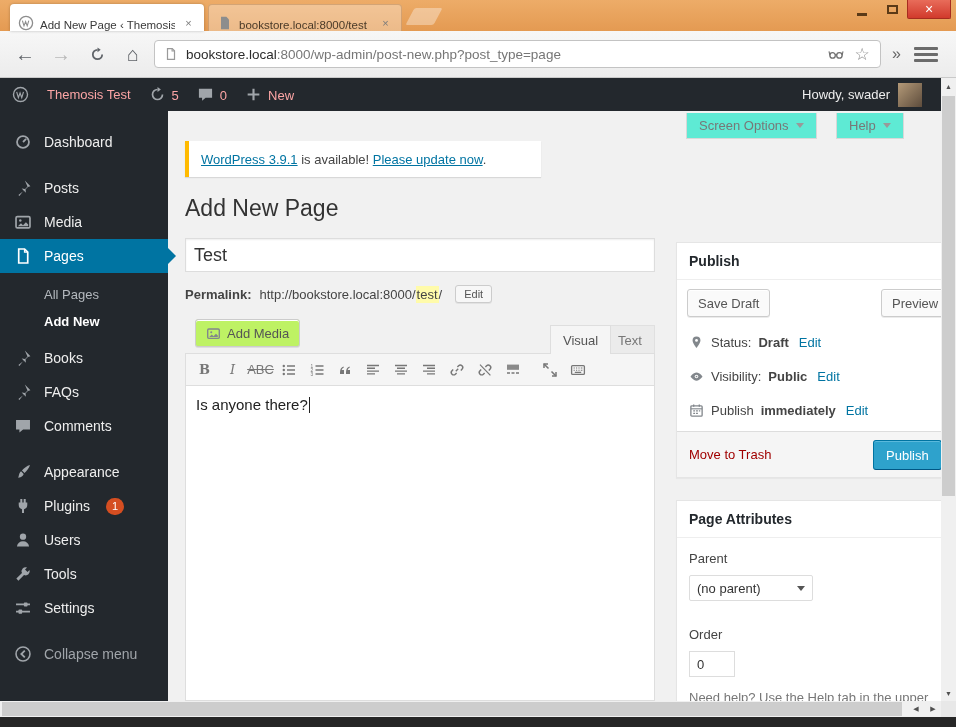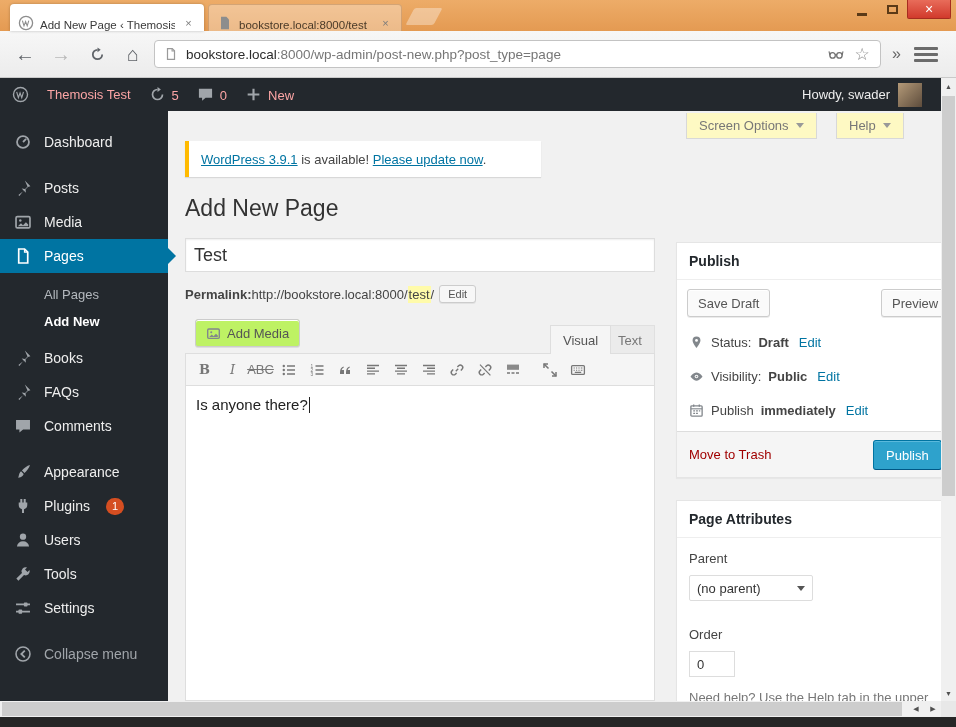--- a/index.html
+++ b/index.html
@@ -57,28 +57,28 @@
   .menu-arrow{position:absolute;right:-8px;top:9px;width:0;height:0;border-top:8px solid transparent;border-bottom:8px solid transparent;border-left:8px solid #0074a2;}
   .submenu{padding:8px 0 6px;}
   .smi{height:27px;line-height:27px;padding-left:44px;color:#b4b9be;font-size:13px;}
   .smi.current{color:#fff;font-weight:700;}
   .badge{background:#d54e21;color:#fff;border-radius:9px;font-size:11px;padding:0 6px;line-height:17px;margin-left:6px;}
   .spacer{height:12px;}
   .mi.collapse{margin-top:12px;color:#a0a5aa;}
 
   
   .content{position:absolute;left:168px;top:111px;width:788px;height:590px;background:#f1f1f1;font-size:13px;color:#444;overflow:hidden;z-index:1;}
-  .tabtop{position:absolute;top:2px;height:26px;background:#fef9c3;border:1px solid #d8d8d8;border-top:none;color:#777;display:flex;align-items:center;gap:7px;padding:12px 12px;font-size:13px;}
+  .tabtop{position:absolute;top:2px;height:26px;background:#5eead4;border:1px solid #d8d8d8;border-top:none;color:#777;display:flex;align-items:center;gap:7px;padding:12px 12px;font-size:13px;}
   .caret-down{width:0;height:0;border-left:4px solid transparent;border-right:4px solid transparent;border-top:5px solid #999;}
   .notice{position:absolute;left:17px;top:30px;width:356px;height:36px;background:#fff;border-left:4px solid #ffba00;box-shadow:0 1px 1px rgba(0,0,0,.1);display:flex;align-items:center;padding:0 12px;}
   .link{color:#0074a2;}
   .link.u{text-decoration:underline;}
   .page-title{position:absolute;left:17px;top:84px;font-size:23px;font-weight:400;color:#333;}
   .title-input{position:absolute;left:17px;top:127px;width:470px;height:34px;border:1px solid #ddd;background:#fff;font-size:18px;color:#333;padding:0 8px;box-shadow:inset 0 1px 2px rgba(0,0,0,.07);outline:none;}
-  .permalink{position:absolute;left:17px;top:174px;display:flex;align-items:center;gap:0;}
+  .permalink{position:absolute;left:17px;top:174px;display:flex;align-items:center;gap:8px;}
   .permalink .lbl{font-weight:700;}
   .slug-hl{background:#fffbaa;padding:1px 1px;}
   .btn-small{font-size:11px;padding:2px 8px;background:#f7f7f7;border:1px solid #ccc;border-radius:3px;color:#555;margin-left:5px;box-shadow:0 1px 0 rgba(0,0,0,.06);}
   .add-media{position:absolute;left:27px;top:208px;height:28px;display:flex;align-items:center;gap:6px;padding:0 10px;background:#bef264;border:1px solid #ccc;border-radius:3px;color:#555;box-shadow:inset 0 1px 0 #fff,0 1px 0 rgba(0,0,0,.08);}
   .add-media svg{width:15px;height:15px;color:#82878c;}
   .switch{position:absolute;top:214px;height:29px;padding:0 12px;font-size:13px;display:flex;align-items:center;}
   .switch.visual{left:382px;background:#f5f5f5;border:1px solid #dedede;border-bottom:none;color:#555;z-index:2;}
   .switch.text{left:437px;background:#ebebeb;border:1px solid #e0e0e0;border-bottom:none;color:#777;}
   .editor{position:absolute;left:17px;top:242px;width:470px;height:348px;border:1px solid #dedede;background:#fff;}
   .mce-toolbar{height:32px;background:#f5f5f5;border-bottom:1px solid #dedede;display:flex;align-items:center;padding:0 5px;gap:1px;}

